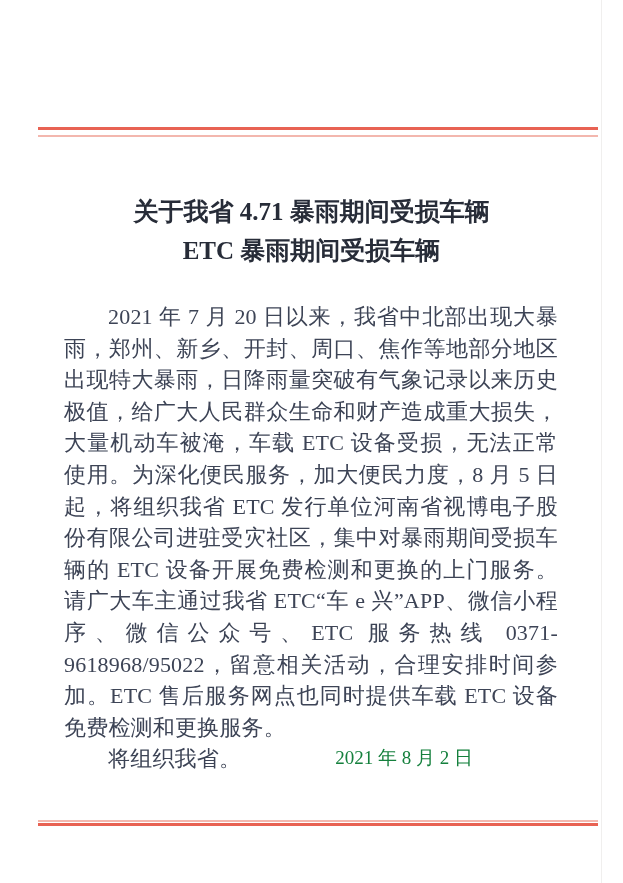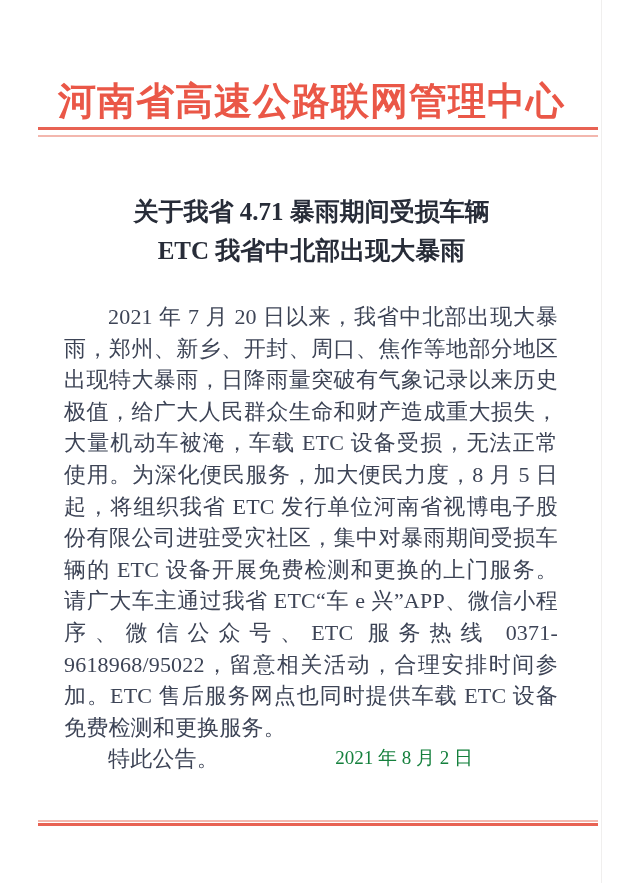--- a/index.html
+++ b/index.html
@@ -82,33 +82,32 @@
     white-space: nowrap;
   }
 </style>
 </head>
 <body>
 
 <div class="page">
 
   <div class="scan-edge"></div>
 
-  <div class="org-name">河南省高速公路联网管理中心</div>
 
   <div class="rule rule-top-thick"></div>
   <div class="rule rule-top-thin"></div>
 
   <div class="doc-title">
     <div>关于我省 4.71 暴雨期间受损车辆</div>
-    <div>ETC 我省中北部出现大暴雨</div>
+    <div>ETC 暴雨期间受损车辆</div>
   </div>
 
   <div class="body-block">
     <p>2021 年 7 月 20 日以来，我省中北部出现大暴雨，郑州、新乡、开封、周口、焦作等地部分地区出现特大暴雨，日降雨量突破有气象记录以来历史极值，给广大人民群众生命和财产造成重大损失，大量机动车被淹，车载 ETC 设备受损，无法正常使用。为深化便民服务，加大便民力度，8 月 5 日起，将组织我省 ETC 发行单位河南省视博电子股份有限公司进驻受灾社区，集中对暴雨期间受损车辆的 ETC 设备开展免费检测和更换的上门服务。请广大车主通过我省 ETC“车 e 兴”APP、微信小程序、微信公众号、ETC 服务热线 0371-9618968/95022，留意相关活动，合理安排时间参加。ETC 售后服务网点也同时提供车载 ETC 设备免费检测和更换服务。</p>
-    <p>特此公告。</p>
+    <p>将组织我省。</p>
   </div>
 
   <div class="doc-date">2021 年 8 月 2 日</div>
 
   <div class="rule rule-bottom-thin"></div>
   <div class="rule rule-bottom-thick"></div>
 
 </div>
 
 </body></html>

